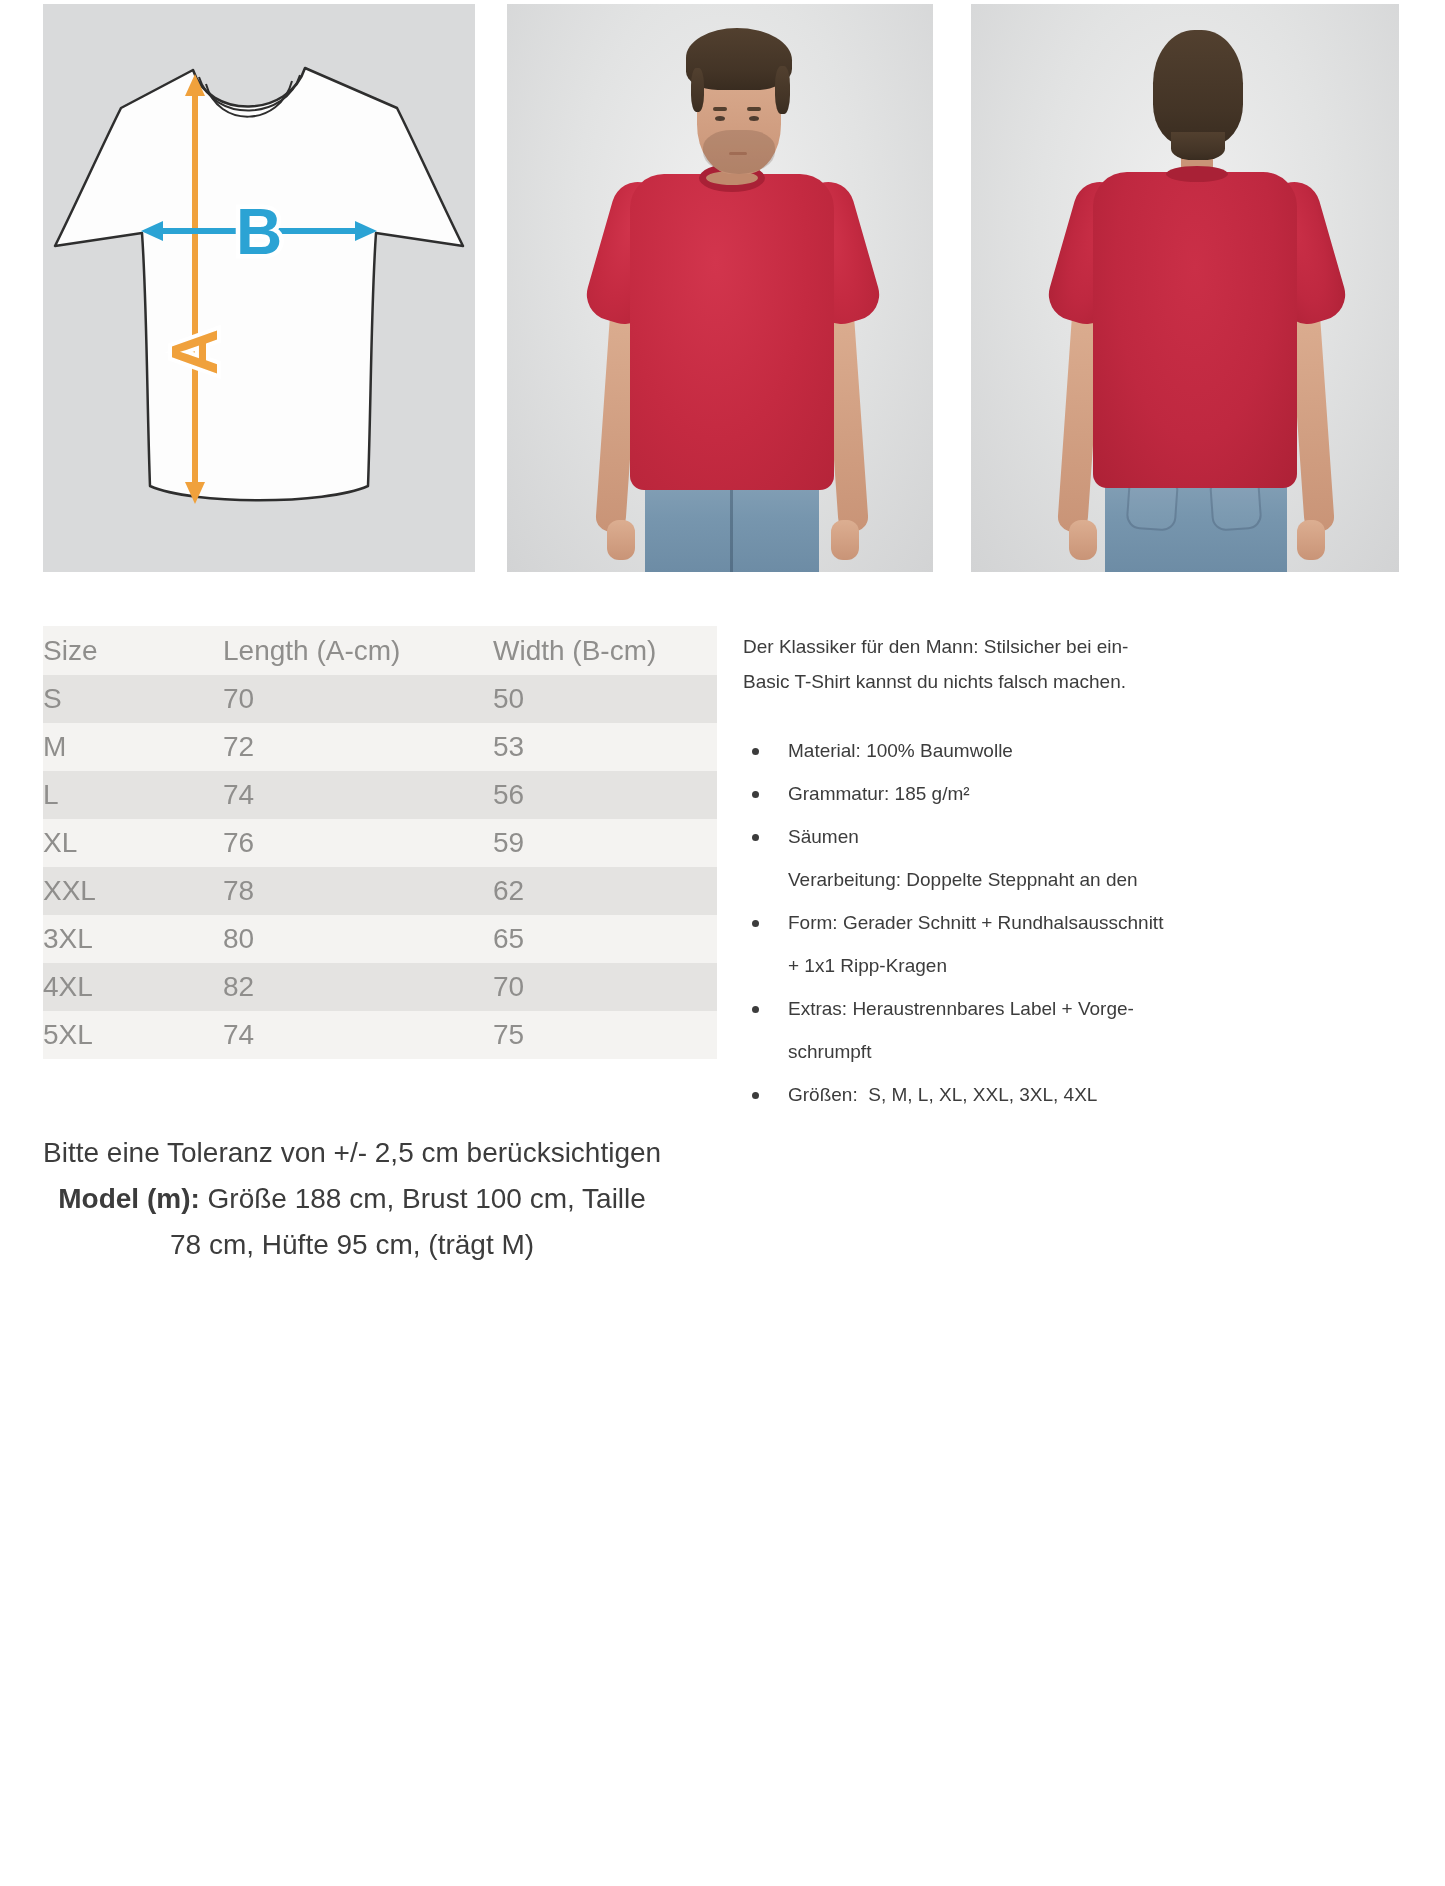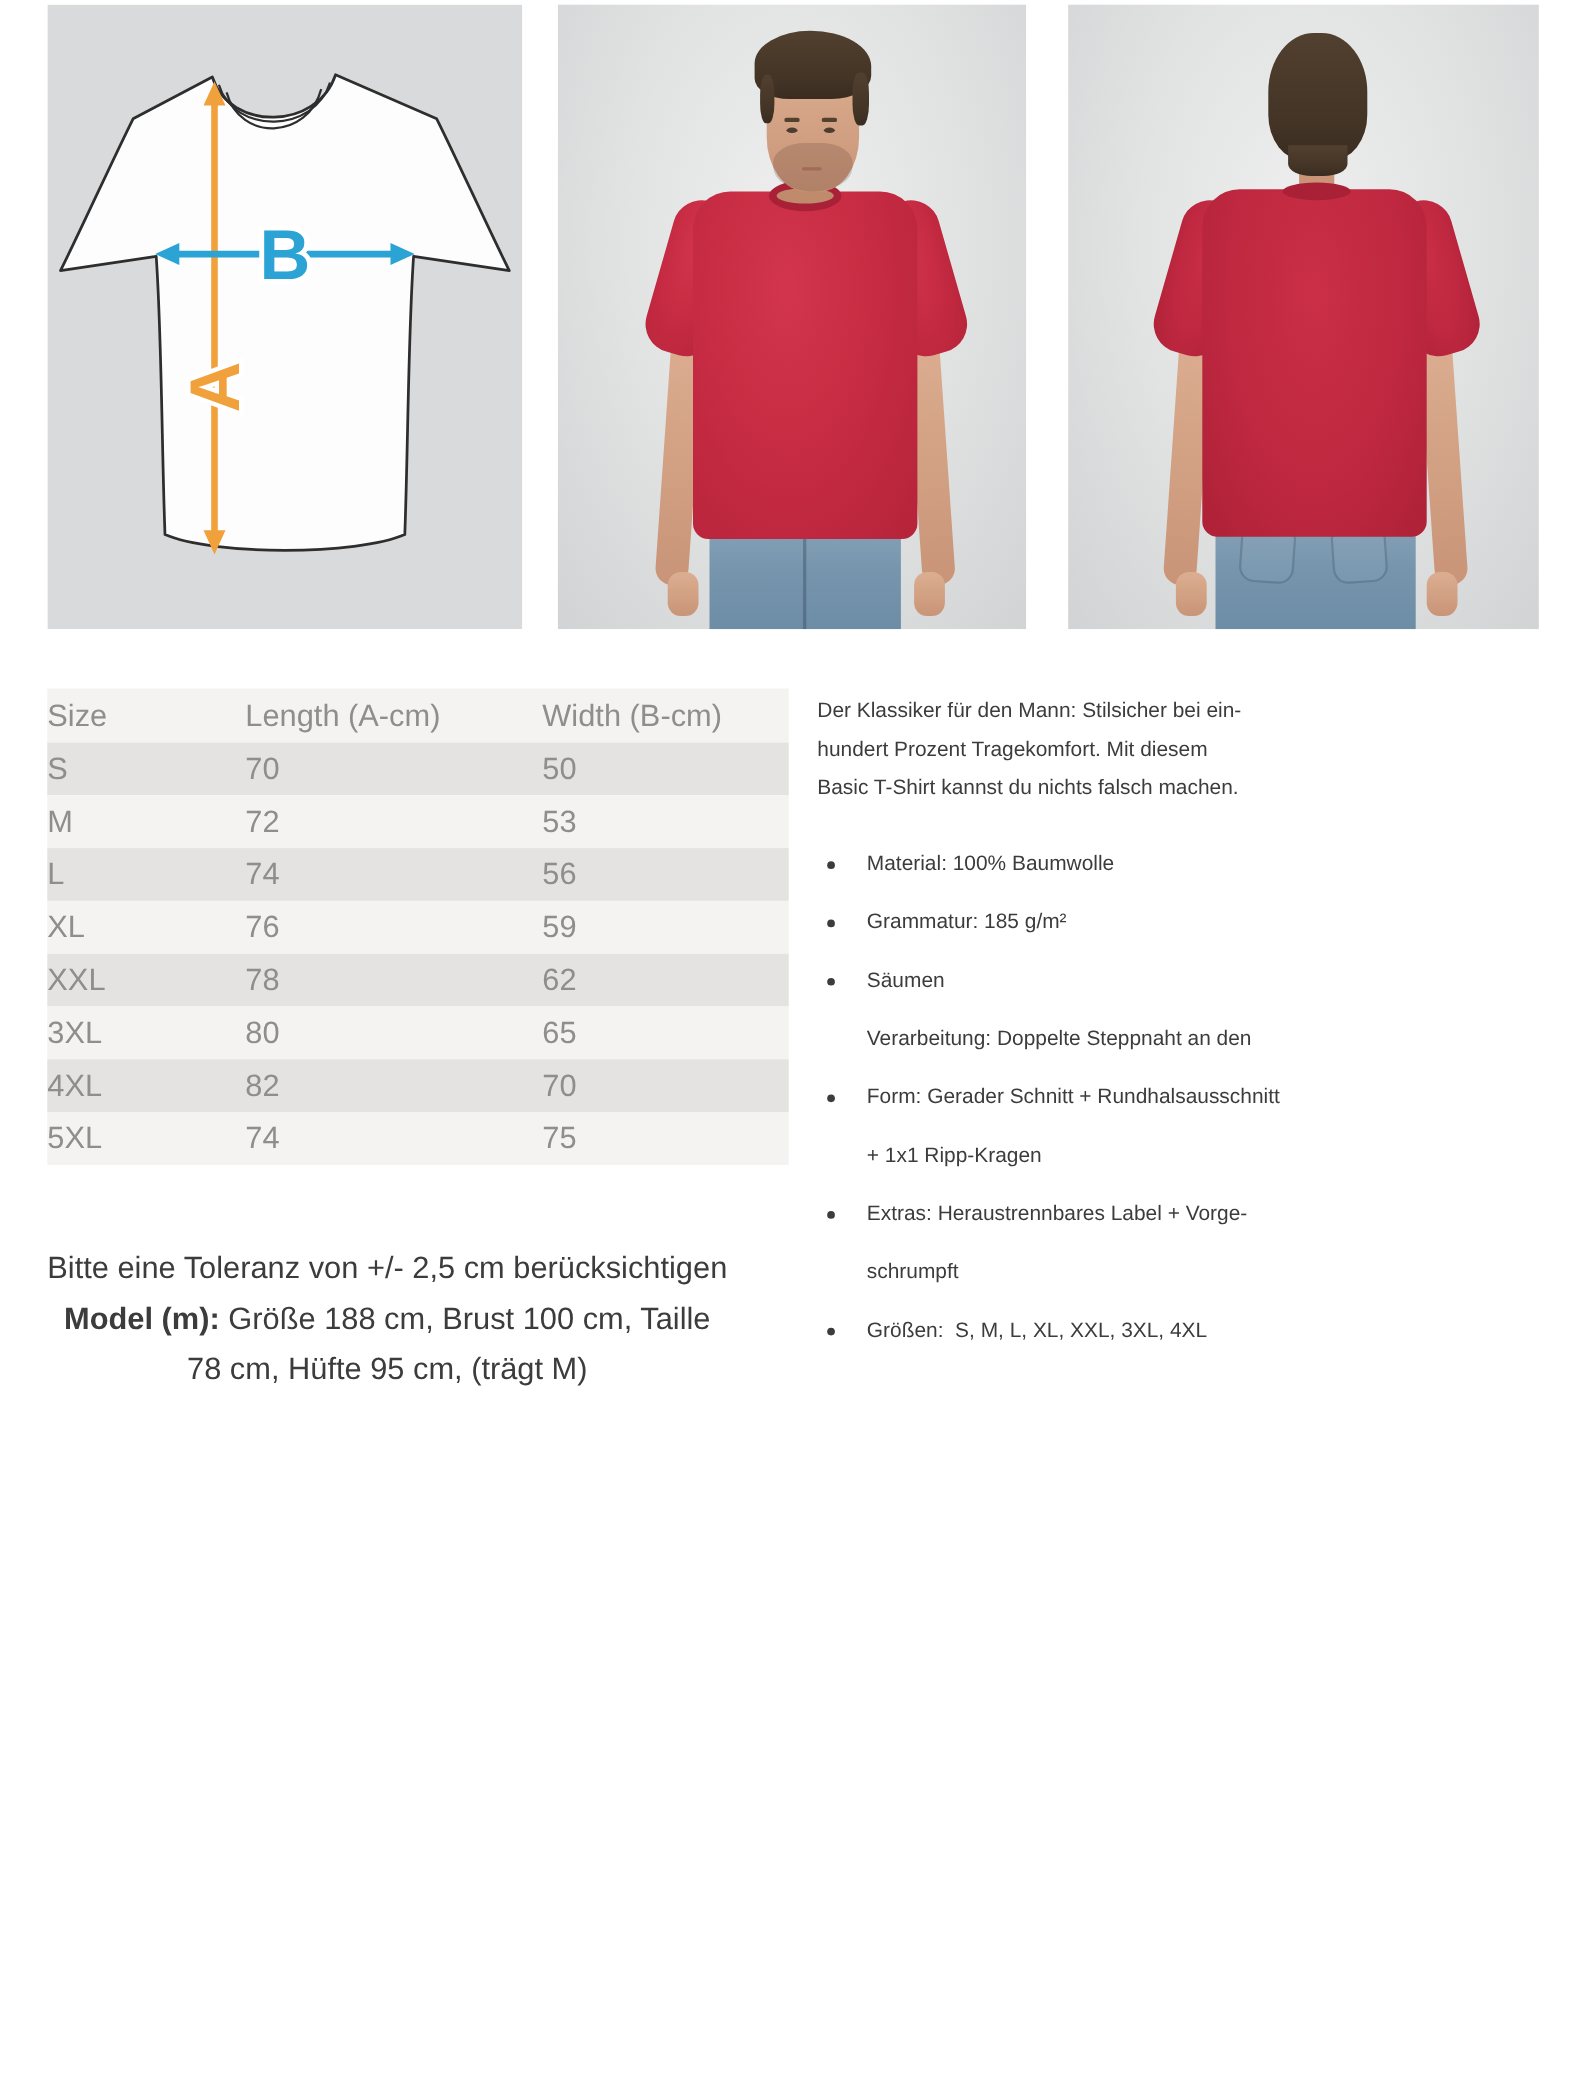--- a/index.html
+++ b/index.html
@@ -42,21 +42,21 @@
   .c1{width:180px;}
   .c2{width:270px;}
   .c3{flex:1;}
   
   #description{position:absolute;left:743px;top:629px;color:#3c3c3c;font-size:19px;}
   .pline{line-height:35px;white-space:pre;}
   #spec-list{margin-top:30px;}
   .bitem{position:relative;padding-left:45px;}
   .bullet-dot{position:absolute;left:9px;top:19px;width:7px;height:7px;border-radius:50%;
     background:#3c3c3c;}
-  .bline{line-height:43px;white-space:pre;margin-top:10px;}
+  .bline{line-height:43px;white-space:pre;}
   
   #notes{position:absolute;left:43px;top:1130px;color:#3c3c3c;font-size:28px;line-height:46px;}
   .nline{white-space:pre;text-align:center;}
   .bold{font-weight:700;}
 </style>
 </head>
 <body>
 
 <div class="img-box" id="diagram-box">
   <svg width="432" height="568" viewBox="0 0 432 568">
@@ -188,21 +188,20 @@
   </div>
   <div class="trow even">
     <div class="c1">5XL</div>
     <div class="c2">74</div>
     <div class="c3">75</div>
   </div>
 </div>
 
 <div id="description">
   <div class="pline">Der Klassiker für den Mann: Stilsicher bei ein-</div>
-  <div class="pline">hundert Prozent Tragekomfort. Mit diesem</div>
   <div class="pline">Basic T-Shirt kannst du nichts falsch machen.</div>
 
   <div id="spec-list">
     <div class="bitem">
       <span class="bullet-dot"></span>
       <div class="bline">Material: 100% Baumwolle</div>
     </div>
     <div class="bitem">
       <span class="bullet-dot"></span>
       <div class="bline">Grammatur: 185 g/m²</div>

